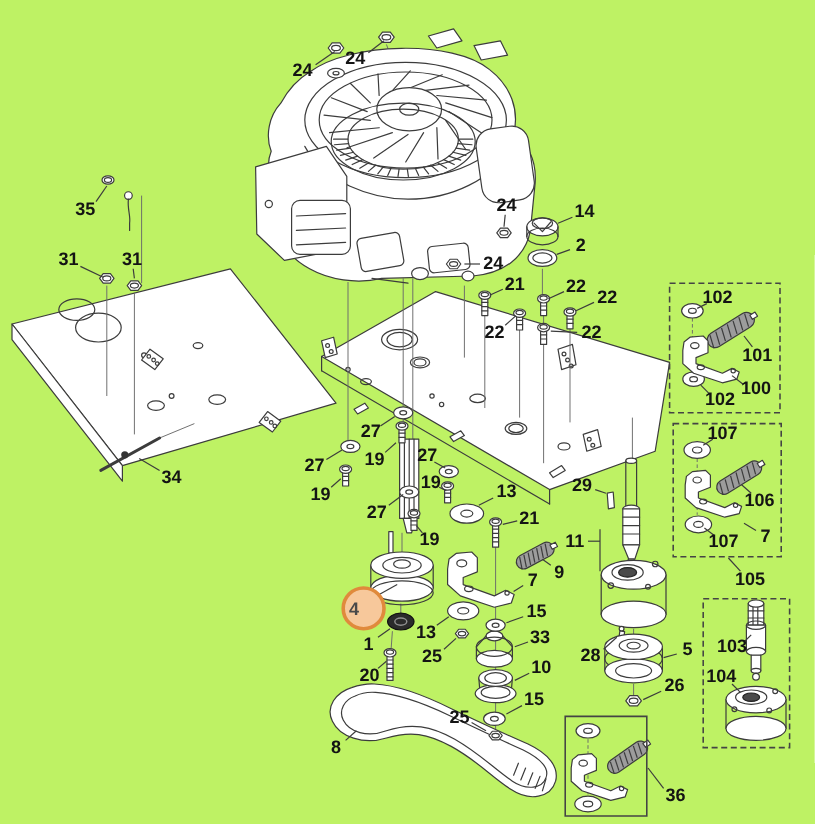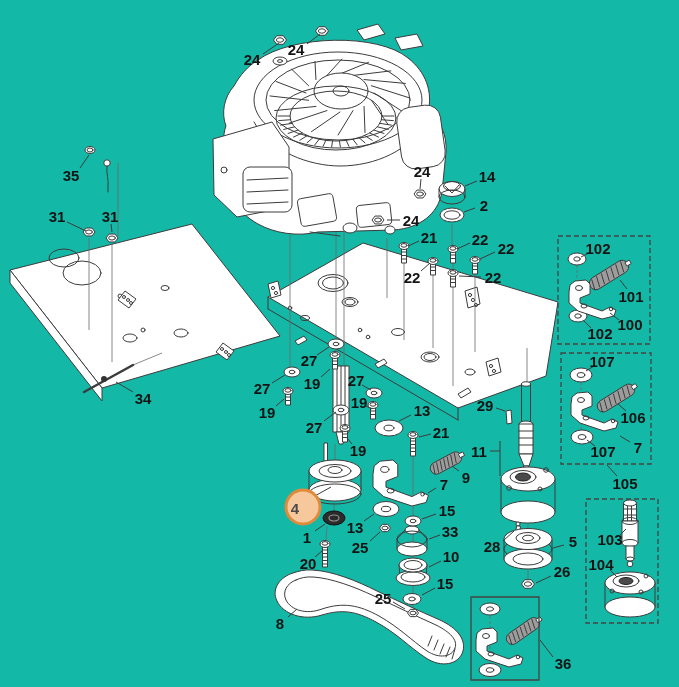--- a/index.html
+++ b/index.html
@@ -1,16 +1,16 @@
 <!DOCTYPE html>
 <html><head>
 <meta charset="utf-8">
 <style>
   html,body{margin:0;padding:0;background:#ffffff;}
-  #stage{position:relative;width:679px;height:687px;background:#14b8a6;overflow:hidden;
+  #stage{position:relative;width:679px;height:687px;background:#bef264;overflow:hidden;
          font-family:"Liberation Sans", sans-serif;}
   svg{position:absolute;left:0;top:0;}
   svg *{vector-effect:non-scaling-stroke;}
   .ln{fill:none;stroke:#3c3c3c;stroke-width:1;stroke-linecap:round;stroke-linejoin:round;}
   .fw{fill:#ffffff;stroke:#3c3c3c;stroke-width:1;stroke-linejoin:round;}
   .thin{fill:none;stroke:#6b6b6b;stroke-width:0.8;}
   .callout-text{font-weight:700;font-size:15px;fill:#141414;}
 </style>
 </head>
 <body>

